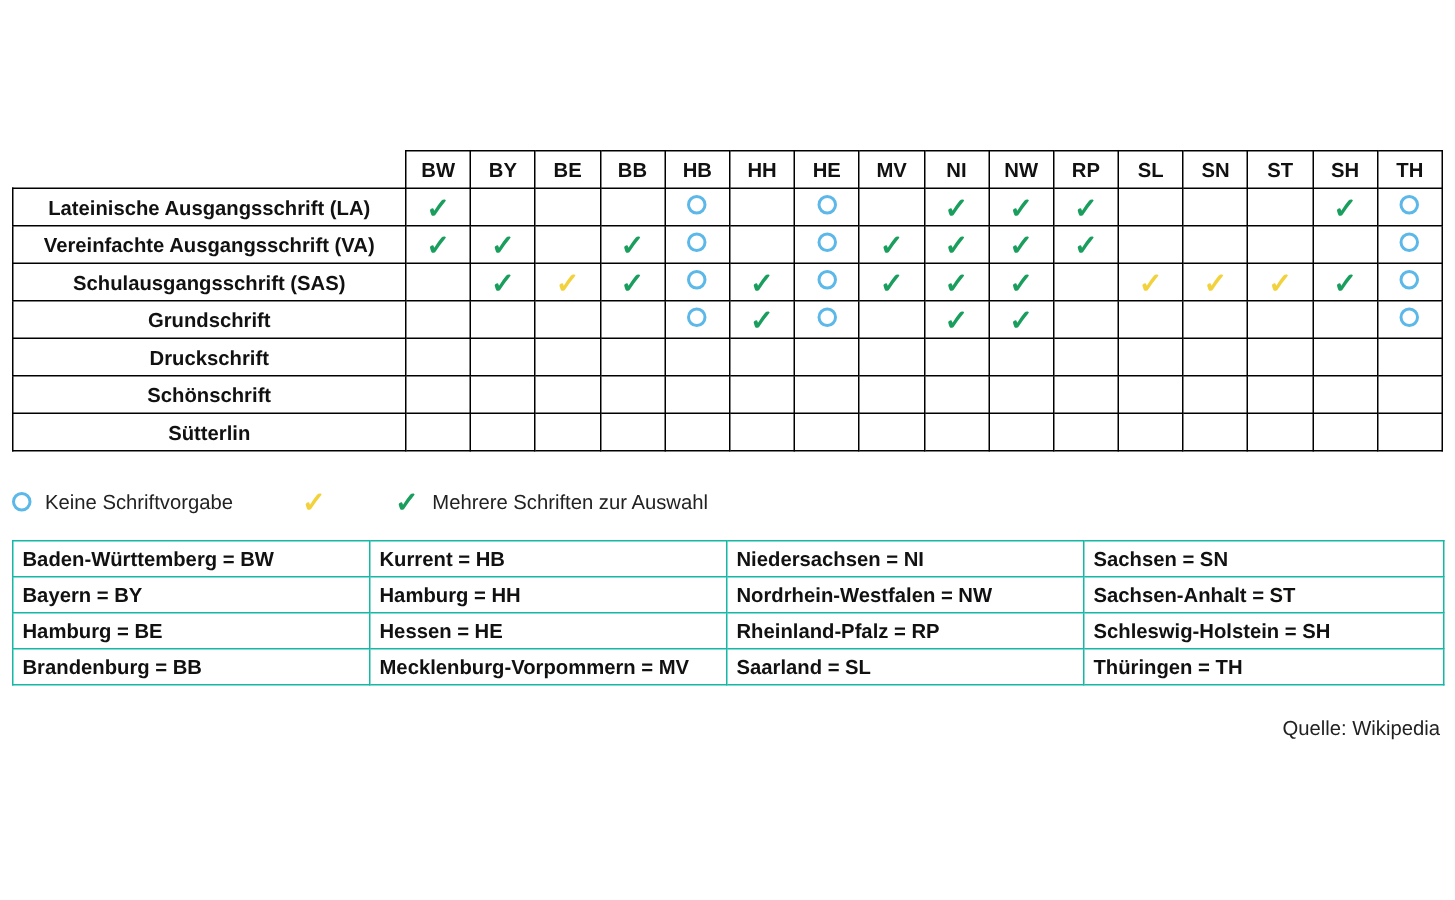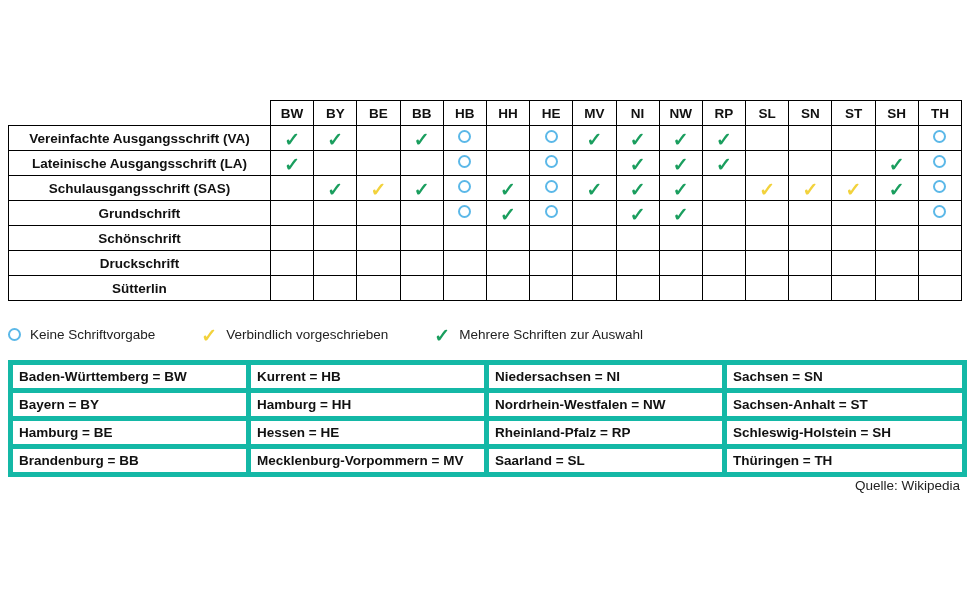--- a/index.html
+++ b/index.html
@@ -110,21 +110,21 @@
     left: 8px;
     top: 360px;
     width: 954px;
   }
   table.abbr {
     border-collapse: collapse;
     table-layout: fixed;
     width: 954px;
   }
   table.abbr td {
-    border: 5px solid #14b8a6;
+    border: 1px solid #14b8a6;
     height: 23px;
     padding: 0 0 0 6px;
     font-size: 13.5px;
     font-weight: bold;
     white-space: nowrap;
   }
   table.abbr col.c1 { width: 238px; }
   table.abbr col.c2 { width: 238px; }
   table.abbr col.c3 { width: 238px; }
   table.abbr col.c4 { width: 240px; }
@@ -179,55 +179,55 @@
             <th class="statehead">RP</th>
             <th class="statehead">SL</th>
             <th class="statehead">SN</th>
             <th class="statehead">ST</th>
             <th class="statehead">SH</th>
             <th class="statehead">TH</th>
           </tr>
       </thead>
       <tbody>
           <tr>
+            <td class="rowlabel">Lateinische Ausgangsschrift (LA)</td>
+            <td><span class="mark mark-check green">✓</span></td>
+            <td></td>
+            <td></td>
+            <td></td>
+            <td><span class="mark mark-circle"></span></td>
+            <td></td>
+            <td><span class="mark mark-circle"></span></td>
+            <td></td>
+            <td><span class="mark mark-check green">✓</span></td>
+            <td><span class="mark mark-check green">✓</span></td>
+            <td><span class="mark mark-check green">✓</span></td>
+            <td></td>
+            <td></td>
+            <td></td>
+            <td><span class="mark mark-check green">✓</span></td>
+            <td><span class="mark mark-circle"></span></td>
+          </tr>
+          <tr>
             <td class="rowlabel">Vereinfachte Ausgangsschrift (VA)</td>
             <td><span class="mark mark-check green">✓</span></td>
             <td><span class="mark mark-check green">✓</span></td>
             <td></td>
             <td><span class="mark mark-check green">✓</span></td>
             <td><span class="mark mark-circle"></span></td>
             <td></td>
             <td><span class="mark mark-circle"></span></td>
             <td><span class="mark mark-check green">✓</span></td>
             <td><span class="mark mark-check green">✓</span></td>
             <td><span class="mark mark-check green">✓</span></td>
             <td><span class="mark mark-check green">✓</span></td>
             <td></td>
             <td></td>
             <td></td>
             <td></td>
-            <td><span class="mark mark-circle"></span></td>
-          </tr>
-          <tr>
-            <td class="rowlabel">Lateinische Ausgangsschrift (LA)</td>
-            <td><span class="mark mark-check green">✓</span></td>
-            <td></td>
-            <td></td>
-            <td></td>
-            <td><span class="mark mark-circle"></span></td>
-            <td></td>
-            <td><span class="mark mark-circle"></span></td>
-            <td></td>
-            <td><span class="mark mark-check green">✓</span></td>
-            <td><span class="mark mark-check green">✓</span></td>
-            <td><span class="mark mark-check green">✓</span></td>
-            <td></td>
-            <td></td>
-            <td></td>
-            <td><span class="mark mark-check green">✓</span></td>
             <td><span class="mark mark-circle"></span></td>
           </tr>
           <tr>
             <td class="rowlabel">Schulausgangsschrift (SAS)</td>
             <td></td>
             <td><span class="mark mark-check green">✓</span></td>
             <td><span class="mark mark-check yellow">✓</span></td>
             <td><span class="mark mark-check green">✓</span></td>
             <td><span class="mark mark-circle"></span></td>
             <td><span class="mark mark-check green">✓</span></td>
@@ -255,40 +255,40 @@
             <td><span class="mark mark-check green">✓</span></td>
             <td><span class="mark mark-check green">✓</span></td>
             <td></td>
             <td></td>
             <td></td>
             <td></td>
             <td></td>
             <td><span class="mark mark-circle"></span></td>
           </tr>
           <tr>
+            <td class="rowlabel">Druckschrift</td>
+            <td></td>
+            <td></td>
+            <td></td>
+            <td></td>
+            <td></td>
+            <td></td>
+            <td></td>
+            <td></td>
+            <td></td>
+            <td></td>
+            <td></td>
+            <td></td>
+            <td></td>
+            <td></td>
+            <td></td>
+            <td></td>
+          </tr>
+          <tr>
             <td class="rowlabel">Schönschrift</td>
-            <td></td>
-            <td></td>
-            <td></td>
-            <td></td>
-            <td></td>
-            <td></td>
-            <td></td>
-            <td></td>
-            <td></td>
-            <td></td>
-            <td></td>
-            <td></td>
-            <td></td>
-            <td></td>
-            <td></td>
-            <td></td>
-          </tr>
-          <tr>
-            <td class="rowlabel">Druckschrift</td>
             <td></td>
             <td></td>
             <td></td>
             <td></td>
             <td></td>
             <td></td>
             <td></td>
             <td></td>
             <td></td>
             <td></td>
@@ -322,21 +322,20 @@
     </table>
   </div>
 
   <div class="legend">
       <div class="legend-item">
         <span class="mark mark-circle"></span>
         <span>Keine Schriftvorgabe</span>
       </div>
       <div class="legend-item">
         <span class="mark mark-check yellow">✓</span>
-        <span>Verbindlich vorgeschrieben</span>
       </div>
       <div class="legend-item">
         <span class="mark mark-check green">✓</span>
         <span>Mehrere Schriften zur Auswahl</span>
       </div>
     </div>
 
   <div class="abbr-wrap">
     <table class="abbr">
       <colgroup>

